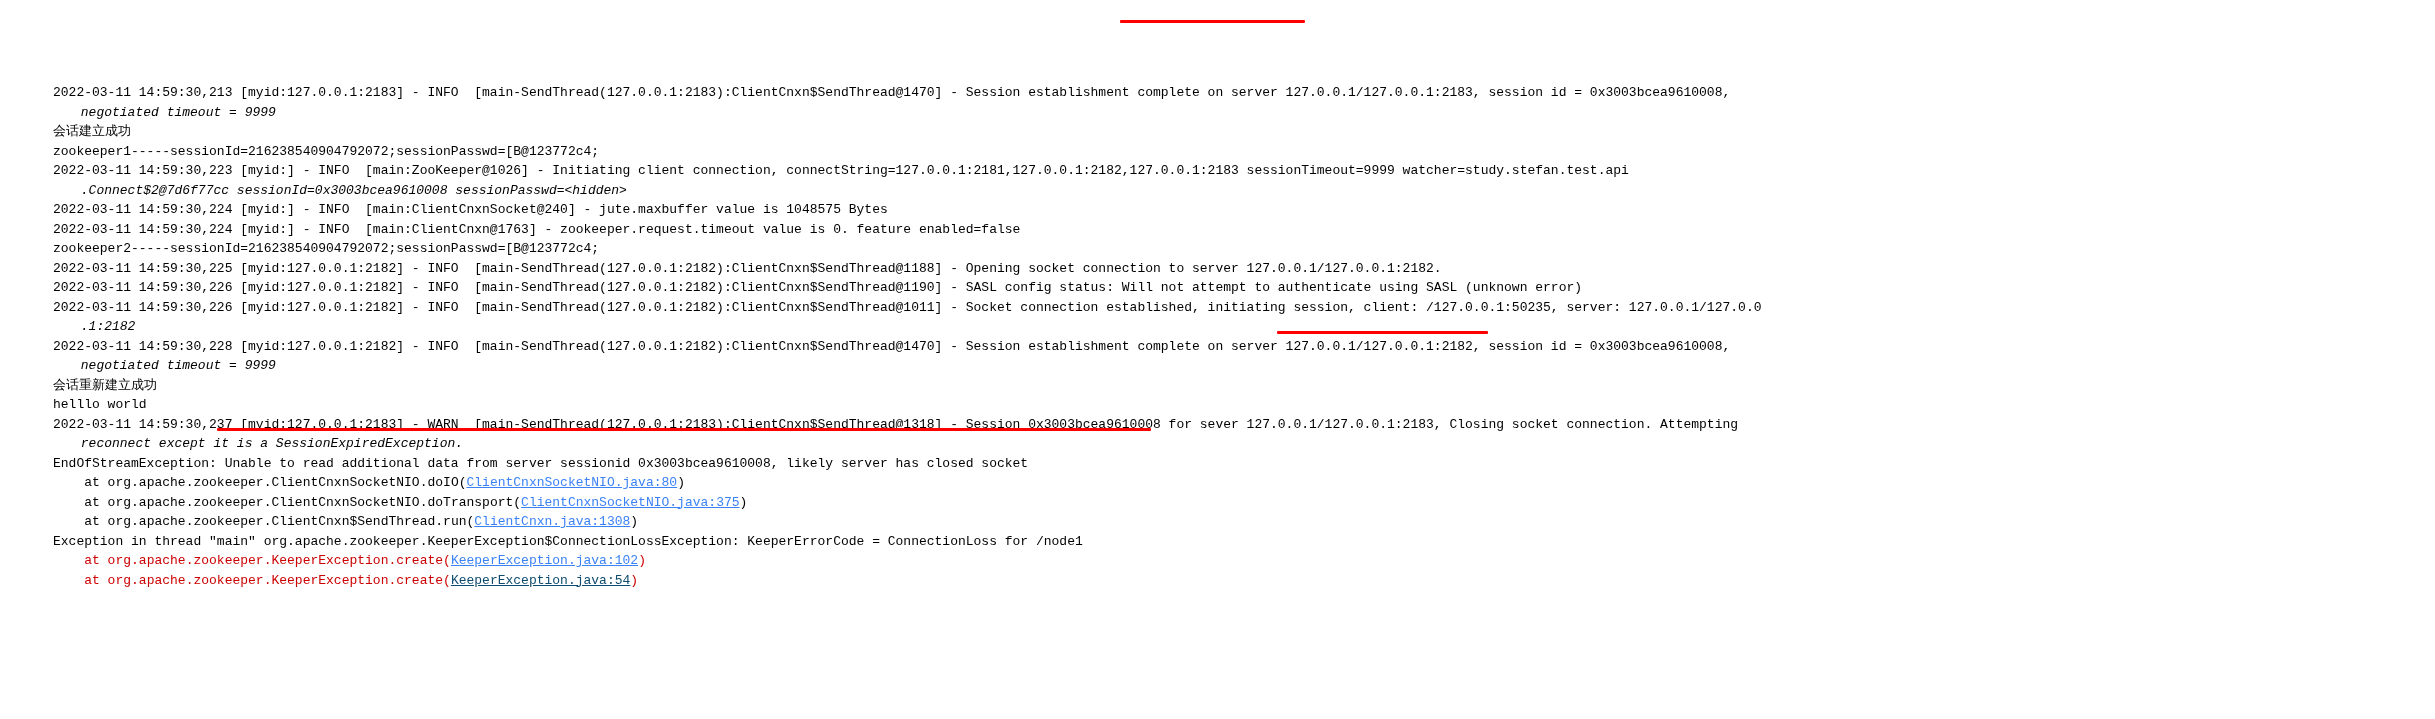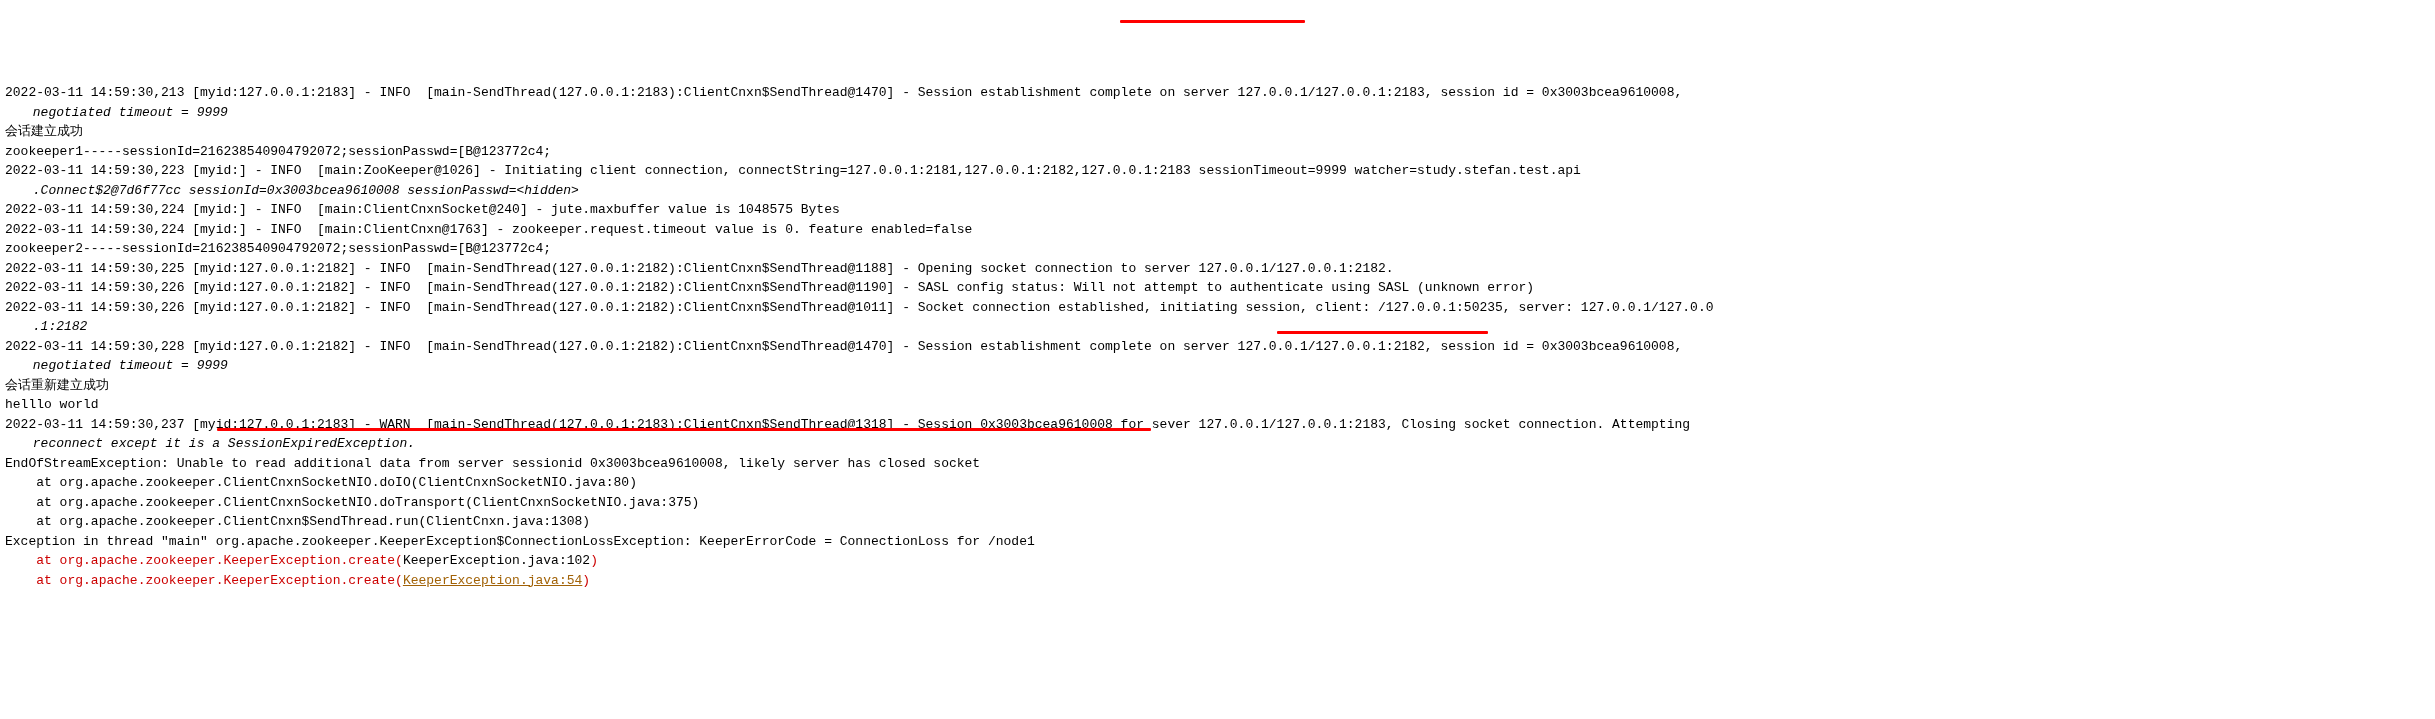--- a/index.html
+++ b/index.html
@@ -9,27 +9,29 @@
       font-size: 13px;
       line-height: 1.5;
       color: #000;
       background: #fff;
       white-space: pre-wrap;
       word-wrap: break-word;
       position: relative;
     }
     .log-line {
       display: block;
+      margin-left: 48px;
     }
     .link {
-      color: #000000;
+      color: #3b82f6;
+      text-decoration: underline;
       cursor: pointer;
     }
     .link-red {
-      color: #a16207;
+      color: #0c4a6e;
       text-decoration: underline;
       cursor: pointer;
     }
     .underline-red {
       position: absolute;
       height: 3px;
       background: #ff0000;
       border-radius: 1px;
     }
     .indent {

